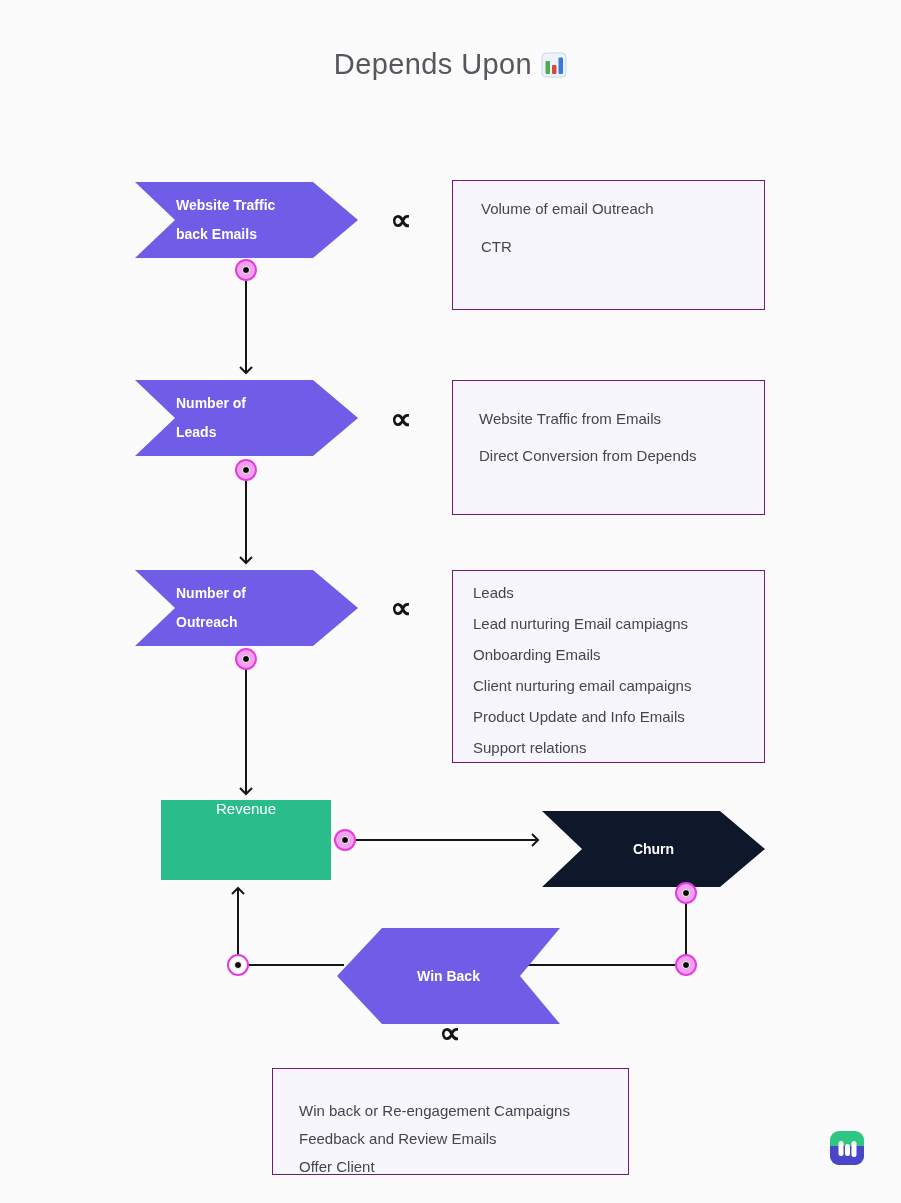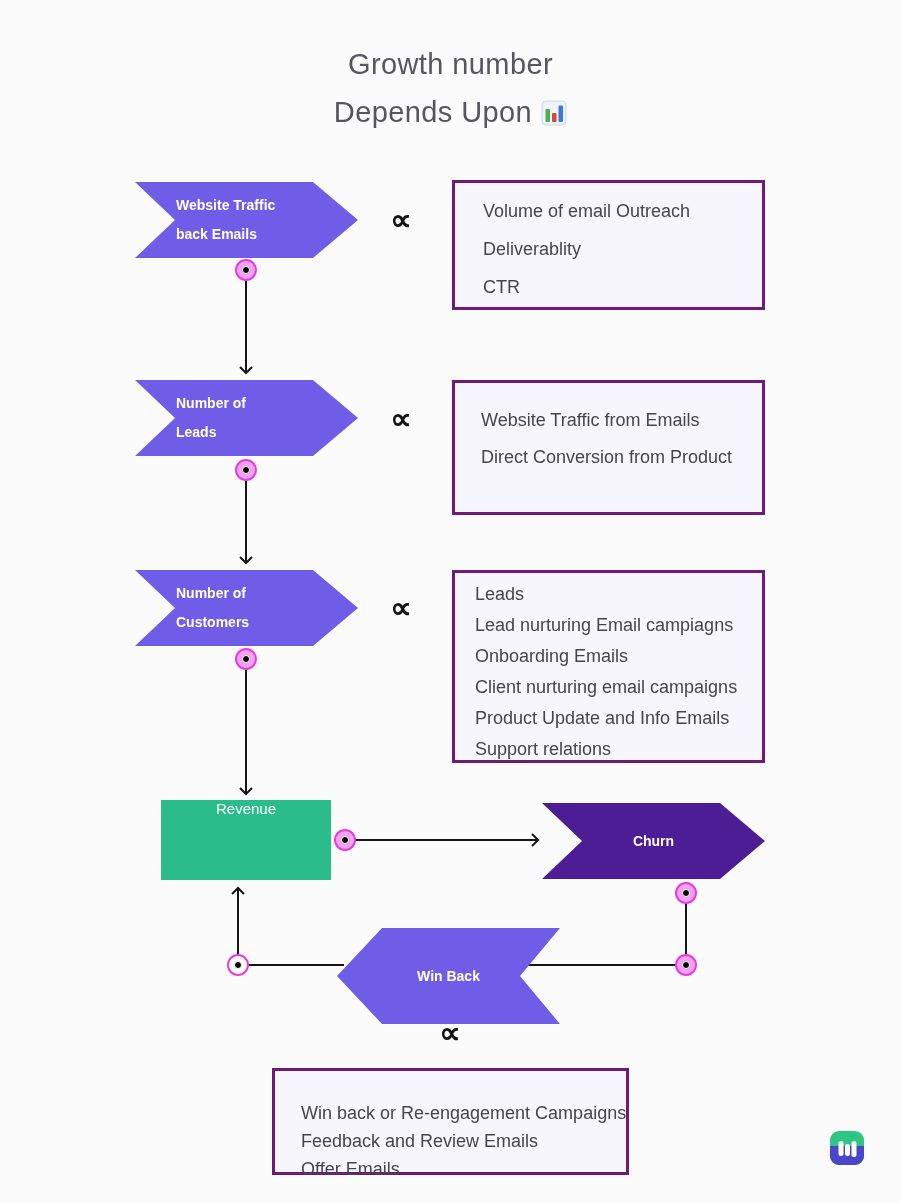--- a/index.html
+++ b/index.html
@@ -9,29 +9,29 @@
   .title{position:absolute;left:0;top:40px;width:901px;text-align:center;
          font-size:29px;line-height:48px;color:#57565c;font-weight:500;letter-spacing:.4px;}
   .title .emoji{display:inline-block;vertical-align:-4px;margin-left:9px;}
 
   svg.lines{position:absolute;left:0;top:0;z-index:1;}
 
   .chev{position:absolute;z-index:2;background:#6f5ce7;color:#fff;display:flex;flex-direction:column;
         justify-content:center;font-size:14px;font-weight:600;line-height:29px;
         clip-path:polygon(0 0,calc(100% - 45px) 0,100% 50%,calc(100% - 45px) 100%,0 100%,40px 50%);}
   .chev.pad{padding-left:41px;box-sizing:border-box;}
-  .chev.red{background:#4c1d95;}
+  .chev.red{background:#0f172a;margin-top:8px;}
   .chev.center{align-items:center;padding-left:0;}
   .chev.left-point{clip-path:polygon(45px 0,100% 0,calc(100% - 40px) 50%,100% 100%,45px 100%,0 50%);}
 
   .rect-node{position:absolute;z-index:2;background:#2abd8b;color:#fff;display:flex;
              align-items:flex-start;justify-content:center;font-size:15px;}
 
-  .factor-box{position:absolute;z-index:2;background:#f7f6fc;border:3px solid #701a75;
-              box-sizing:border-box;color:#45454d;font-size:18px;}
+  .factor-box{position:absolute;z-index:2;background:#f7f6fc;border:1px solid #701a75;
+              box-sizing:border-box;color:#45454d;font-size:15px;}
   .factor-box .item{white-space:nowrap;}
   .b1{padding:9px 0 0 28px;} .b1 .item{line-height:38px;}
   .b2{padding:19px 0 0 26px;} .b2 .item{line-height:37px;}
   .b3{padding:6px 0 0 20px;} .b3 .item{line-height:31px;}
   .b4{padding:28px 0 0 26px;} .b4 .item{line-height:28px;}
 
   .prop{position:absolute;z-index:2;transform:translate(-50%,-50%);font-size:30px;
         font-weight:700;color:#141414;line-height:1;}
 
   .connector{position:absolute;z-index:3;width:22px;height:22px;border-radius:50%;
@@ -58,21 +58,20 @@
     <line x1="246" y1="460" x2="246" y2="563" stroke="#161616" stroke-width="2" marker-end="url(#arrow)"></line>
     <line x1="246" y1="650" x2="246" y2="794" stroke="#161616" stroke-width="2" marker-end="url(#arrow)"></line>
     <line x1="348" y1="840" x2="538" y2="840" stroke="#161616" stroke-width="2" marker-end="url(#arrow)"></line>
     <line x1="686" y1="882" x2="686" y2="965" stroke="#161616" stroke-width="2"></line>
     <line x1="523" y1="965" x2="686" y2="965" stroke="#161616" stroke-width="2"></line>
     <line x1="238" y1="965" x2="344" y2="965" stroke="#161616" stroke-width="2"></line>
     <line x1="238" y1="960" x2="238" y2="888" stroke="#161616" stroke-width="2" marker-end="url(#arrow)"></line>
   </svg>
 
   <div class="title">
-    <div>Growth number</div>
     <div>
       <span>Depends Upon</span><span class="emoji"><svg width="26" height="26" viewBox="0 0 26 26">
             <rect x="1" y="1" width="24" height="24" rx="4" fill="#eef4fb" stroke="#c8d6e8"></rect>
             <rect x="4.5" y="9" width="4.5" height="13" rx="1" fill="#4cae4f"></rect>
             <rect x="11" y="13" width="4.5" height="9" rx="1" fill="#d9483b"></rect>
             <rect x="17.5" y="5.5" width="4.5" height="16.5" rx="1" fill="#3b78dd"></rect>
           </svg></span>
     </div>
   </div>
 
@@ -81,21 +80,21 @@
     <span>back Emails</span>
   </div>
 
   <div class="chev pad" style="left:135px;top:380px;width:223px;height:76px;">
     <span>Number of</span>
     <span>Leads</span>
   </div>
 
   <div class="chev pad" style="left:135px;top:570px;width:223px;height:76px;">
     <span>Number of</span>
-    <span>Customers</span>
+    <span>Outreach</span>
   </div>
 
   <div class="rect-node" style="left:161px;top:800px;width:170px;height:80px;">
     <span>Revenue</span>
   </div>
 
   <div class="chev red center" style="left:542px;top:803px;width:223px;height:76px;">
     <span>Churn</span>
   </div>
 
@@ -103,42 +102,41 @@
     <span>Win Back</span>
   </div>
 
   <div class="prop" style="left:401px;top:220px;">∝</div>
   <div class="prop" style="left:401px;top:419px;">∝</div>
   <div class="prop" style="left:401px;top:608px;">∝</div>
   <div class="prop" style="left:450px;top:1033px;">∝</div>
 
   <div class="factor-box b1" style="left:452px;top:180px;width:313px;height:130px;">
     <div class="item">Volume of email Outreach</div>
-    <div class="item">Deliverablity</div>
     <div class="item">CTR</div>
   </div>
 
   <div class="factor-box b2" style="left:452px;top:380px;width:313px;height:135px;">
     <div class="item">Website Traffic from Emails</div>
-    <div class="item">Direct Conversion from Product</div>
+    <div class="item">Direct Conversion from Depends</div>
   </div>
 
   <div class="factor-box b3" style="left:452px;top:570px;width:313px;height:193px;">
     <div class="item">Leads</div>
     <div class="item">Lead nurturing Email campiagns</div>
     <div class="item">Onboarding Emails</div>
     <div class="item">Client nurturing email campaigns</div>
     <div class="item">Product Update and Info Emails</div>
     <div class="item">Support relations</div>
   </div>
 
   <div class="factor-box b4" style="left:272px;top:1068px;width:357px;height:107px;">
     <div class="item">Win back or Re-engagement Campaigns</div>
     <div class="item">Feedback and Review Emails</div>
-    <div class="item">Offer Emails</div>
+    <div class="item">Offer Client</div>
   </div>
 
   <div class="connector" style="left:235px;top:259px;">
       <div class="dot"></div>
     </div>
   <div class="connector" style="left:235px;top:459px;">
       <div class="dot"></div>
     </div>
   <div class="connector" style="left:235px;top:648px;">
       <div class="dot"></div>

